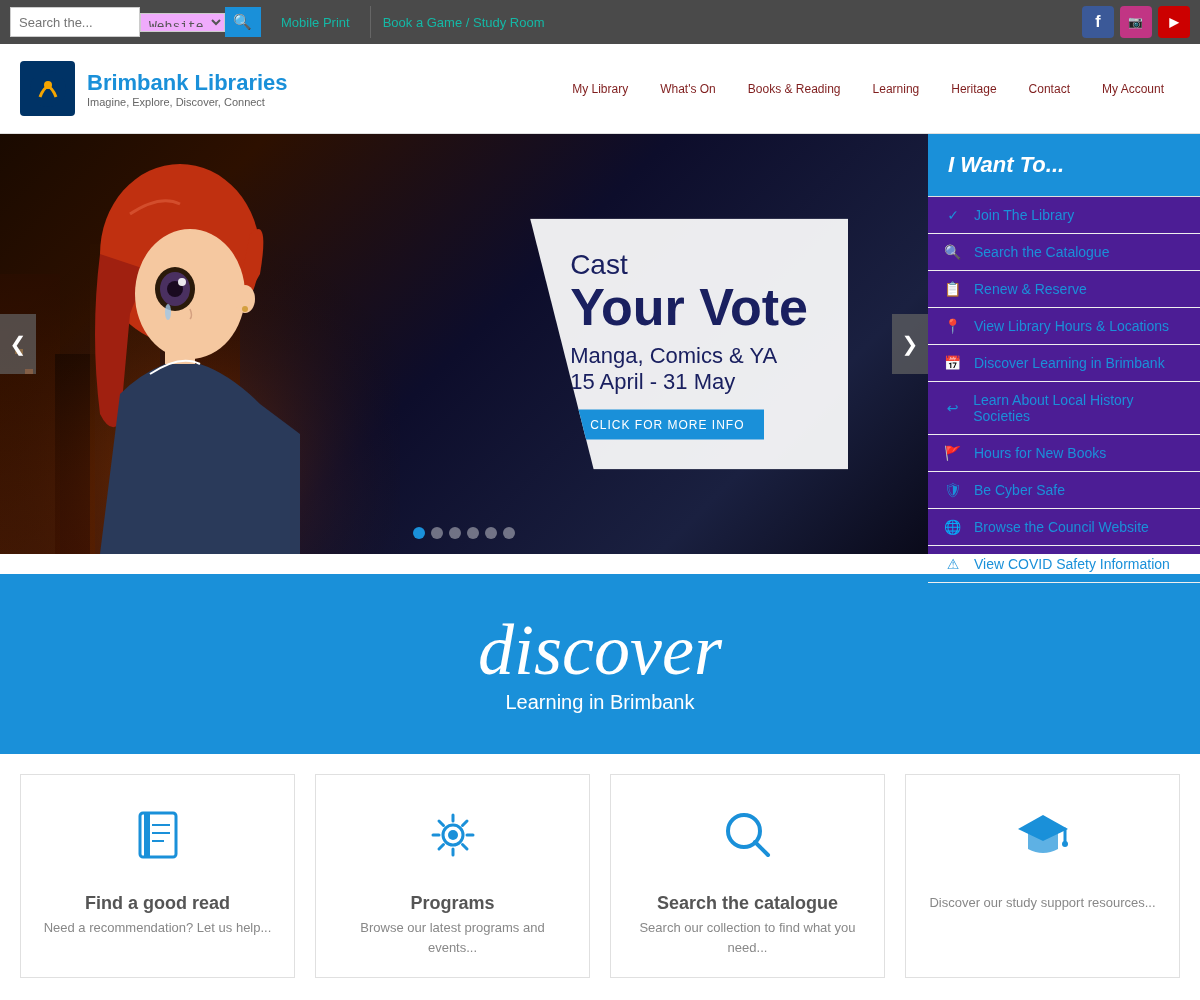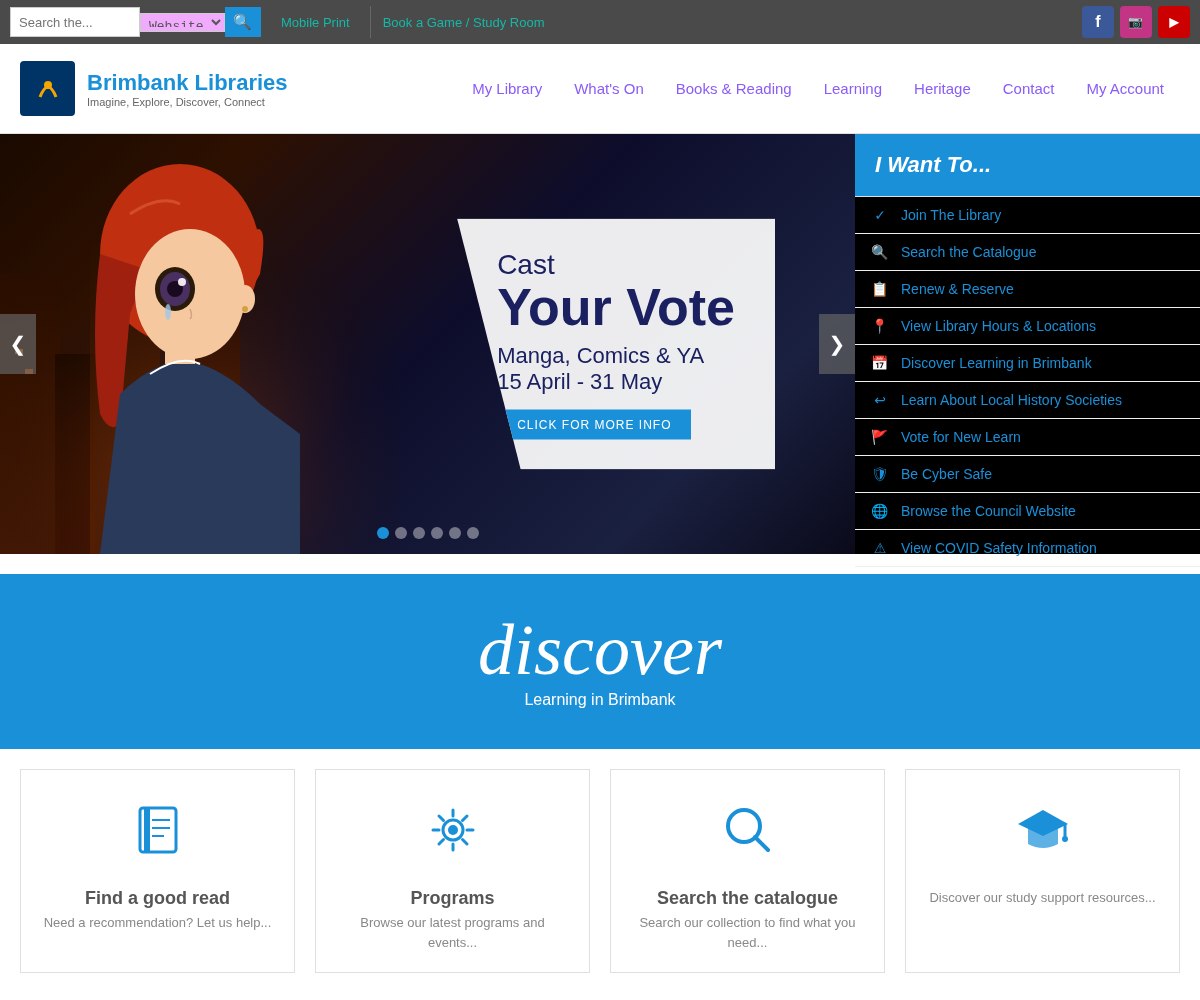--- a/index.html
+++ b/index.html
@@ -118,23 +118,23 @@
       font-size: 11px;
       color: #666;
     }
     .main-nav {
       display: flex;
       align-items: center;
       gap: 0;
       margin-left: auto;
     }
     .nav-item {
-      color: #8b5cf6;
+      color: #7f1d1d;
       text-decoration: none;
-      font-size: 15px;
+      font-size: 12px;
       padding: 8px 16px;
       cursor: pointer;
       white-space: nowrap;
     }
 
     
     .hero-wrapper {
       display: flex;
       position: relative;
       height: 420px;
@@ -224,22 +224,22 @@
       width: 12px;
       height: 12px;
       border-radius: 50%;
       background: rgba(255,255,255,0.4);
       cursor: pointer;
     }
     .dot.active { background: #1a90d9; }
 
     
     .i-want-panel {
-      width: 345px;
-      background: #000000;
+      width: 272px;
+      background: #4c1d95;
       flex-shrink: 0;
     }
     .i-want-header {
       background: #1a90d9;
       color: #fff;
       font-size: 22px;
       padding: 18px 20px;
       font-style: italic;
       font-weight: 600;
     }
@@ -275,21 +275,21 @@
     .discover-script {
       font-family: 'Georgia', cursive;
       font-size: 72px;
       color: #fff;
       font-style: italic;
       font-weight: 300;
       line-height: 1;
     }
     .discover-sub {
       color: #fff;
-      font-size: 16px;
+      font-size: 20px;
       margin-top: 5px;
     }
 
     
     .feature-cards {
       display: flex;
       gap: 0;
       padding: 0 20px 20px;
       gap: 20px;
     }
@@ -493,21 +493,21 @@
         </li>
       <li>
           <a class="i-want-item" href="#">
         <span class="i-want-icon">↩</span>
         <span>Learn About Local History Societies</span>
       </a>
         </li>
       <li>
           <a class="i-want-item" href="#">
         <span class="i-want-icon">🚩</span>
-        <span>Vote for New Learn</span>
+        <span>Hours for New Books</span>
       </a>
         </li>
       <li>
           <a class="i-want-item" href="#">
         <span class="i-want-icon">🛡</span>
         <span>Be Cyber Safe</span>
       </a>
         </li>
       <li>
           <a class="i-want-item" href="#">

